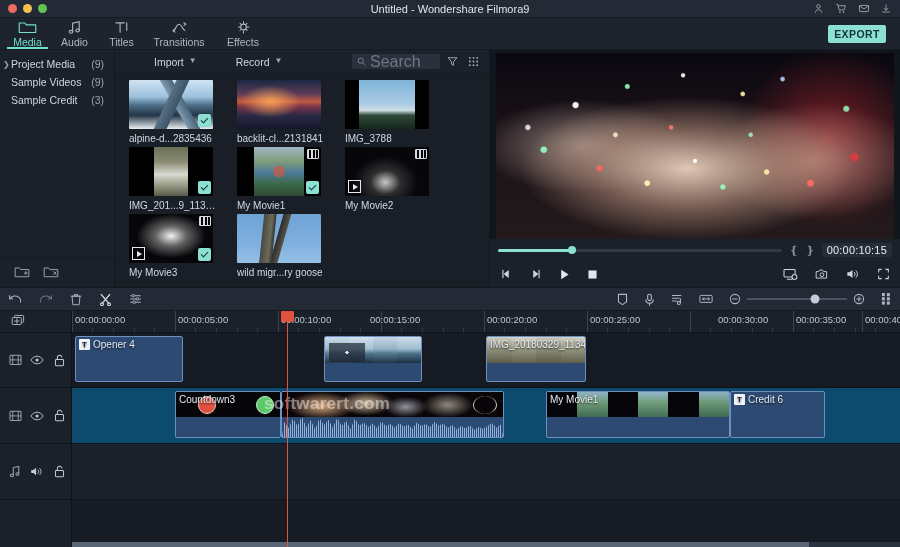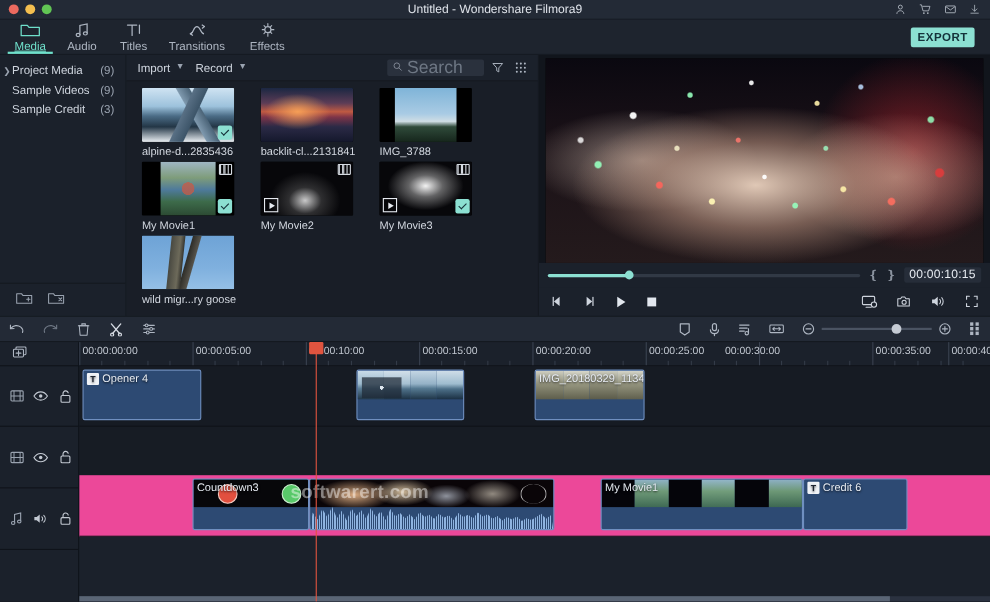--- a/index.html
+++ b/index.html
@@ -56,21 +56,21 @@
   .side-item .cnt{ color:#9aa3b0; padding-right:10px; font-size:10.5px;}
   .side-foot{ margin-top:auto; height:30px; display:flex; align-items:center; gap:13px;
               padding-left:14px; border-top:1px solid #141920;}
 
   
   .browser{ flex:1; background:#191e27; display:flex; flex-direction:column; min-width:0;
             border-right:1px solid #141920; position:relative;}
   .br-toolbar{ height:24px; flex:0 0 24px; display:flex; align-items:center; gap:4px;
                padding:0 7px; background:#1b212b; border-bottom:1px solid #141920;}
   .drop{ display:flex; align-items:flex-start; gap:5px; font-size:10.5px; color:#cfd5de;
-         padding:0 3px; cursor:pointer;}
+         padding:0 3px; cursor:pointer;margin-left:29px;}
   .drop .cv{ color:#9aa3b0; font-size:8px;}
   .search{ margin-left:auto; width:88px; height:15px; background:#2a313d; border-radius:2px;
            display:flex; align-items:center; gap:4px; padding:0 5px; cursor:text;}
   .search .ph{ color:#6e7784; font-size:16px;}
   .br-icn{ padding:0 3px; cursor:pointer; display:flex; align-items:center;}
   .grid{ flex:1; padding:6px 0 0 14px; display:flex; flex-wrap:wrap; align-content:flex-start;
          gap:0; overflow:hidden;}
   .cell{ width:108px; margin-right:0; margin-bottom:2px; cursor:pointer;}
   .thumb{ width:84px; height:49px; background:#000; position:relative; overflow:hidden;
           border-radius:1px;}
@@ -135,21 +135,21 @@
 
   .tl-body{ flex:1; position:relative; overflow:hidden; background:#171c24;}
   .ruler{ height:22px; background:#1b212b; position:relative; border-bottom:1px solid #0f131a;}
   .rtick{ position:absolute; top:0; bottom:0; width:1px; background:#3a4250;}
   .rlab{ position:absolute; top:3px; font-size:9.5px; color:#c2c8d1; white-space:nowrap;
          padding-left:3px;}
   .rminor{ position:absolute; bottom:0; width:1px; height:4px; background:#333b48;}
 
   .trk{ position:relative; border-bottom:1px solid #0f131a; }
   .trk.v1{ height:55px; background:#161b23;}
-  .trk.v2{ height:56px; background:#ec4899;margin-top:44px;}
+  .trk.v2{ height:56px; background:#0c4a6e;}
   .trk.a1{ height:56px; background:#1b212b;}
 
   .clip{ position:absolute; top:3px; border-radius:2px; overflow:hidden;
          border:1px solid #6f8fc0; background:#2d4a73; cursor:pointer;}
   .clip .lab{ position:absolute; left:3px; top:2px; font-size:10px; color:#e6ebf2;
               display:flex; align-items:center; gap:3px; white-space:nowrap; z-index:4;
               text-shadow:0 1px 2px rgba(0,0,0,.8);}
   .ticon{ width:11px; height:11px; background:#f0f3f7; color:#1d2430; font-size:8px;
           font-weight:bold; display:flex; align-items:center; justify-content:center;
           border-radius:1px;}
@@ -348,20 +348,27 @@
         </div>
 
 
         <div class="cell">
           <div class="thumb">
             <div class="inner" style="left:17%;right:17%;background:linear-gradient(#7fb4d8 0%,#a9cbe4 48%,#cfdde4 62%,#2f4a3a 72%,#16261c 100%);"></div>
           </div>
           <div class="cap">IMG_3788</div>
         </div>
 
+        <div class="cell">
+          <div class="thumb">
+            <div class="inner" style="left:30%;right:30%;background:linear-gradient(#6b6f58 0%,#8a8a72 30%,#d8d9cf 56%,#9fa08c 76%,#575a49 100%);"></div>
+            <div class="chk"></div>
+          </div>
+          <div class="cap">IMG_201...9_113438</div>
+        </div>
 
         <div class="cell">
           <div class="thumb">
             <div class="inner" style="left:20%;right:20%;background:linear-gradient(#9fb6c4 0%,#7e9c7a 30%,#4e7a9b 52%,#3d6b4a 74%,#2c4a33 100%);"></div>
             <div class="inner" style="left:20%;right:20%;background:radial-gradient(circle at 50% 50%,rgba(200,90,70,.75) 0 16%,transparent 17%);"></div>
             <div class="vbadge"></div>
             <div class="chk"></div>
           </div>
           <div class="cap">My Movie1</div>
         </div>
@@ -659,27 +666,27 @@
     <div class="tl-body">
 
       <div class="ruler">
         <span class="rtick" style="left:0px"></span>
         <span class="rlab" style="left:0px">00:00:00:00</span>
         <span class="rtick" style="left:103px"></span>
         <span class="rlab" style="left:103px">00:00:05:00</span>
         <span class="rtick" style="left:206px"></span>
         <span class="rlab" style="left:206px">00:00:10:00</span>
         <span class="rtick" style="left:309px"></span>
-        <span class="rlab" style="left:309px">00:00:15:00</span>
+        <span class="rlab" style="left:295px">00:00:15:00</span>
         <span class="rtick" style="left:412px"></span>
         <span class="rlab" style="left:412px">00:00:20:00</span>
         <span class="rtick" style="left:515px"></span>
         <span class="rlab" style="left:515px">00:00:25:00</span>
         <span class="rtick" style="left:618px"></span>
-        <span class="rlab" style="left:584px">00:00:30:00</span>
+        <span class="rlab" style="left:643px">00:00:30:00</span>
         <span class="rtick" style="left:721px"></span>
         <span class="rlab" style="left:721px">00:00:35:00</span>
         <span class="rtick" style="left:790px"></span>
         <span class="rlab" style="left:790px">00:00:40:00</span>
         <span class="rminor" style="left:20px"></span>
           <span class="rminor" style="left:41px"></span>
         <span class="rminor" style="left:62px"></span>
           <span class="rminor" style="left:82px"></span>
         <span class="rminor" style="left:123px"></span>
           <span class="rminor" style="left:144px"></span>

